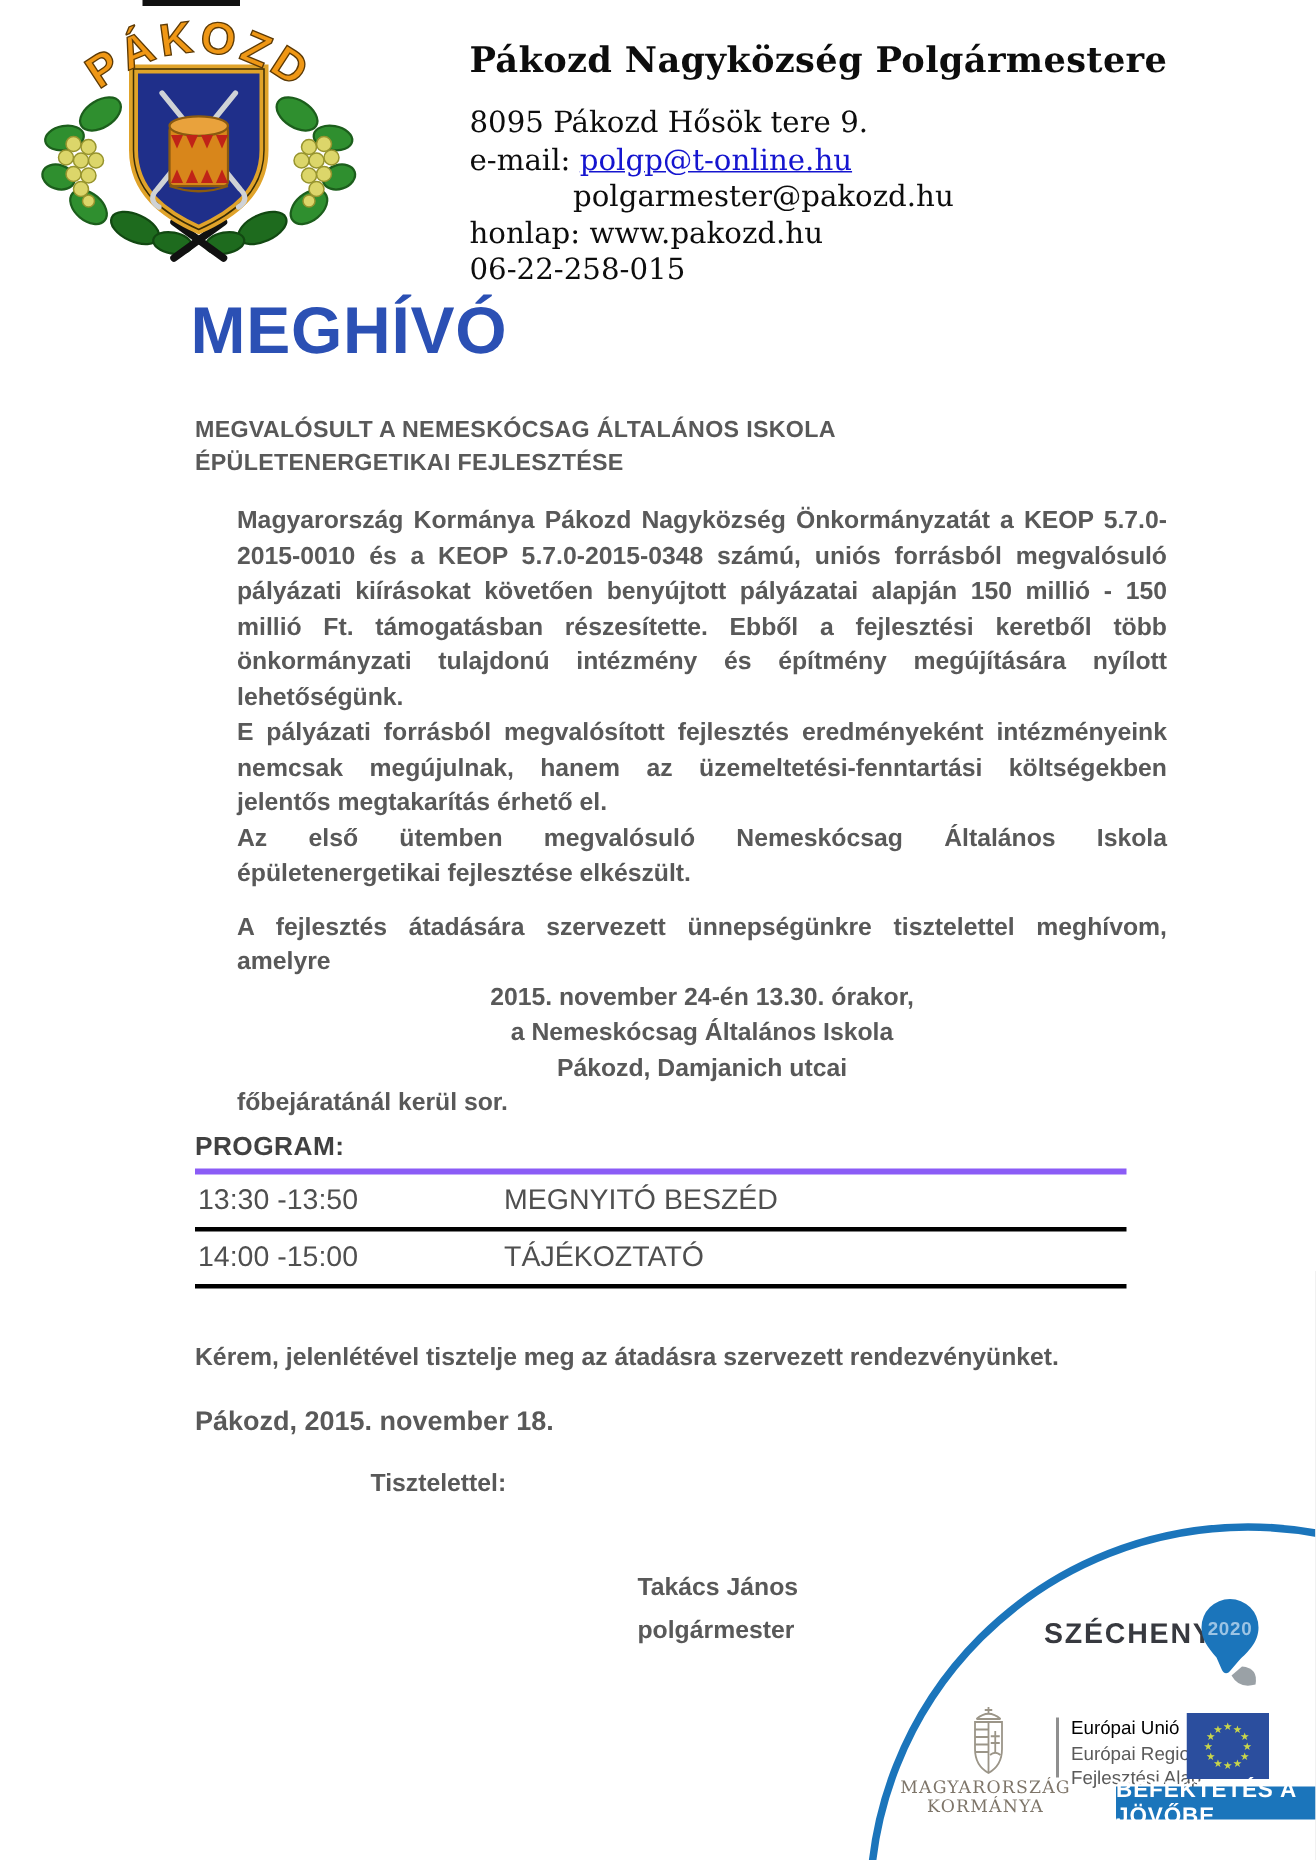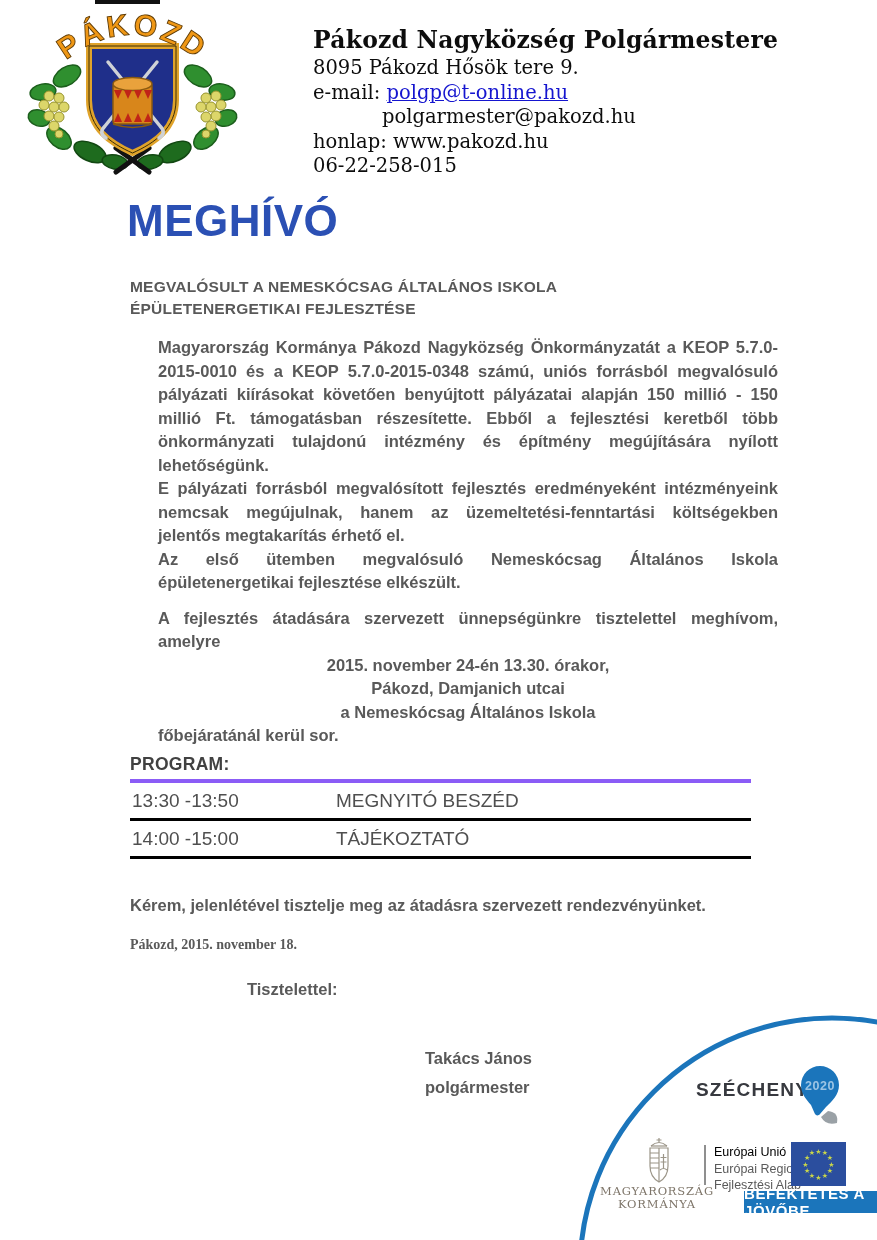--- a/index.html
+++ b/index.html
@@ -5,21 +5,21 @@
   html,body{margin:0;padding:0;background:#e8e8e8;}
   .page{
     position:relative; width:877px; height:1240px; margin:0 auto;
     background:#ffffff; overflow:hidden;
     font-family:"Liberation Sans", sans-serif;
   }
   .abs{position:absolute;}
 
   
   .contact{left:313px; top:26px; font-family:"DejaVu Serif", serif; color:#0d0d0d;}
-  .contact .org{font-size:23.5px; font-weight:bold; letter-spacing:.2px; margin-bottom:2px;text-align:right;}
+  .contact .org{font-size:23.5px; font-weight:bold; letter-spacing:.2px; margin-bottom:16px;text-align:right;}
   .contact .line{font-size:19.5px; line-height:24.5px;}
   .contact .indent{padding-left:69px;}
   .contact a.email{color:#1515cf; text-decoration:underline;}
 
   
   .doc-title{left:127px; top:196px; font-size:44px; font-weight:bold; color:#2b50b4; letter-spacing:.5px;}
 
   
   .subject{left:130px; top:276px; width:630px; font-size:15.5px; font-weight:bold;
            color:#595959; line-height:21.5px; letter-spacing:.2px;}
@@ -34,21 +34,21 @@
   
   .program-heading{left:130px; top:754px; font-size:17.5px; font-weight:bold; color:#414141; letter-spacing:.3px;}
   .program-table{left:130px; top:779px; width:621px; border-top:4px solid #8b5cf6;}
   .program-row{display:flex; align-items:center; height:35px; border-bottom:3px solid #000;
                font-size:19px; color:#4f4f4f;}
   .program-row .time{width:192px; padding-left:2px;}
   .program-row .event{flex:1;margin-left:12px;}
 
   
   .request{left:130px; top:896px; width:640px; font-size:16.5px; font-weight:bold; color:#595959;}
-  .dateline{left:130px; top:937px; font-size:14px; font-weight:bold; color:#595959;font-family:Liberation Serif, serif;}
+  .dateline{left:130px; top:937px; font-size:18px; font-weight:bold; color:#595959;}
   .salutation{left:247px; top:980px; font-size:16.5px; font-weight:bold; color:#595959;}
   .signature{left:425px; top:1044px; font-size:16.5px; font-weight:bold; color:#595959; line-height:29px;}
 
   
   .arc-svg{left:0; top:0; width:877px; height:1240px; pointer-events:none;}
   .szechenyi{left:696px; top:1079px; font-size:19px; font-weight:bold; color:#37393f; letter-spacing:1.2px;}
   .pin-svg{left:794px; top:1064px;}
   .gov-emblem{left:641px; top:1136px;}
   .gov-label{left:598px; top:1185px; width:118px; text-align:center;
              font-family:"DejaVu Serif", serif; font-size:11.5px; line-height:13px;
@@ -159,22 +159,22 @@
     <div>MEGVALÓSULT A NEMESKÓCSAG ÁLTALÁNOS ISKOLA</div>
     <div>ÉPÜLETENERGETIKAI FEJLESZTÉSE</div>
   </div>
 
   <div class="abs bodytext">
     <p>Magyarország Kormánya Pákozd Nagyközség Önkormányzatát a KEOP 5.7.0-2015-0010 és a KEOP 5.7.0-2015-0348 számú, uniós forrásból megvalósuló pályázati kiírásokat követően benyújtott  pályázatai  alapján 150 millió - 150 millió Ft. támogatásban részesítette. Ebből a fejlesztési keretből több önkormányzati tulajdonú intézmény és építmény megújítására nyílott lehetőségünk.</p>
     <p>E pályázati forrásból megvalósított fejlesztés eredményeként intézményeink nemcsak megújulnak, hanem az üzemeltetési-fenntartási költségekben jelentős megtakarítás érhető el.</p>
     <p>Az első ütemben megvalósuló Nemeskócsag Általános Iskola épületenergetikai fejlesztése elkészült.</p>
     <p class="gap">A fejlesztés átadására szervezett ünnepségünkre tisztelettel meghívom, amelyre</p>
     <div class="centered">2015. november 24-én 13.30. órakor,</div>
+    <div class="centered">a Nemeskócsag Általános Iskola</div>
     <div class="centered">Pákozd, Damjanich utcai</div>
-    <div class="centered">a Nemeskócsag Általános Iskola</div>
     <div>főbejáratánál kerül sor.</div>
   </div>
 
   <div class="abs program-heading">PROGRAM:</div>
   <div class="abs program-table">
     <div class="program-row">
       <div class="time">13:30 -13:50</div>
       <div class="event">MEGNYITÓ BESZÉD</div>
     </div>
     <div class="program-row">

